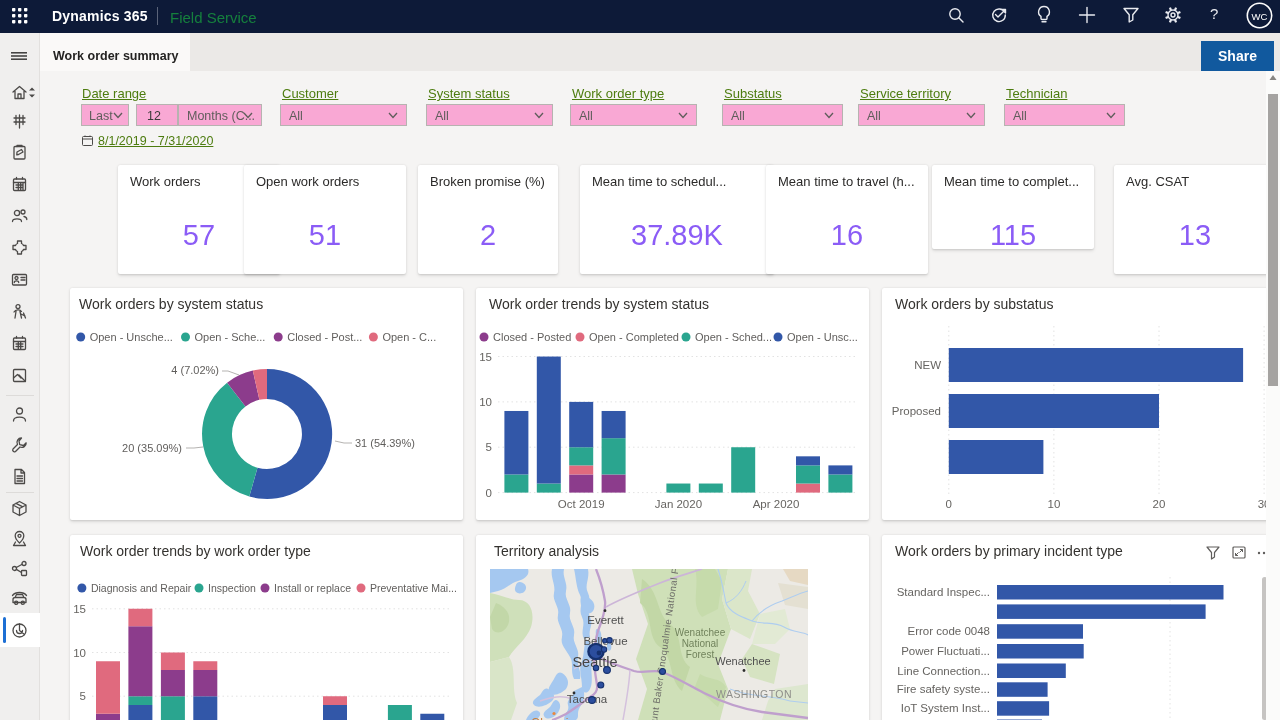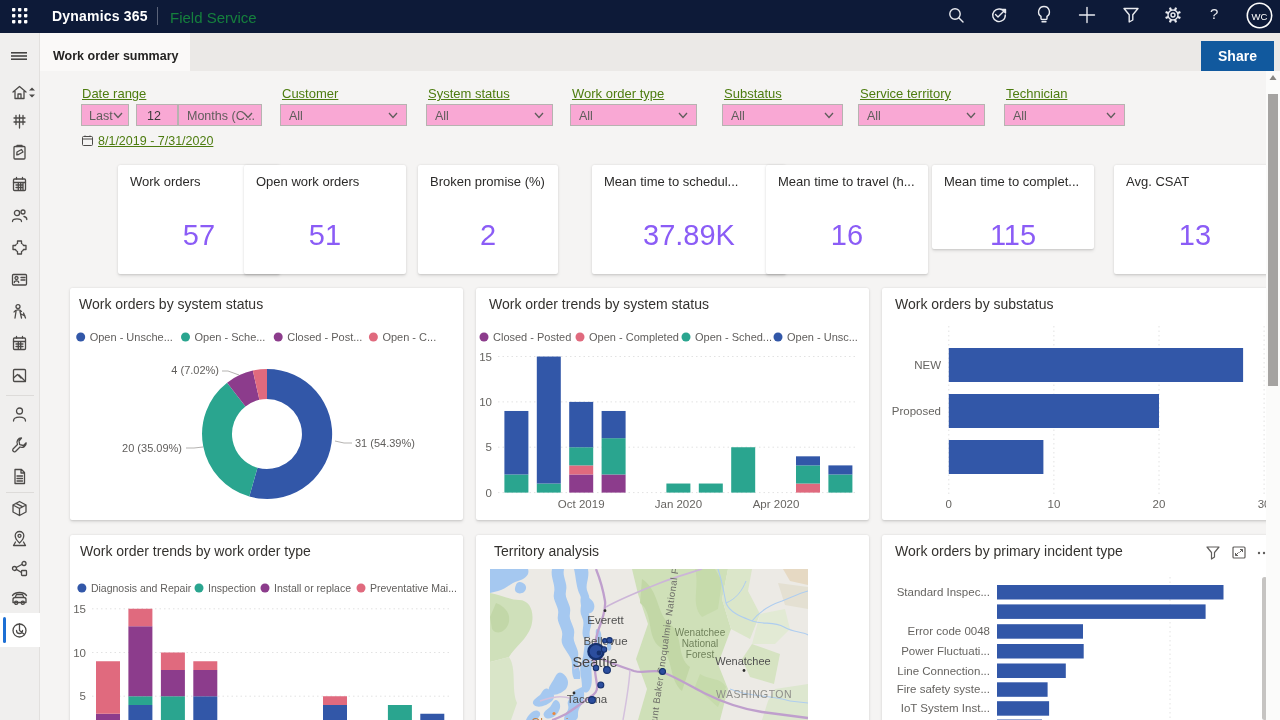--- a/index.html
+++ b/index.html
@@ -230,21 +230,21 @@
     <div class="kpinum" style="top:54px;">57</div>
   </div>
 <div class="card" style="left:244px;top:165px;width:162px;height:109px;">
     <div class="kpit">Open work orders</div>
     <div class="kpinum" style="top:54px;">51</div>
   </div>
 <div class="card" style="left:418px;top:165px;width:140px;height:109px;">
     <div class="kpit">Broken promise (%)</div>
     <div class="kpinum" style="top:54px;">2</div>
   </div>
-<div class="card" style="left:592px;top:165px;width:194px;height:109px;">
+<div class="card" style="left:580px;top:165px;width:194px;height:109px;">
     <div class="kpit">Mean time to schedul...</div>
     <div class="kpinum" style="top:54px;">37.89K</div>
   </div>
 <div class="card" style="left:766px;top:165px;width:162px;height:109px;">
     <div class="kpit">Mean time to travel (h...</div>
     <div class="kpinum" style="top:54px;">16</div>
   </div>
 <div class="card" style="left:932px;top:165px;width:162px;height:84px;">
     <div class="kpit">Mean time to complet...</div>
     <div class="kpinum" style="top:54px;">115</div>

